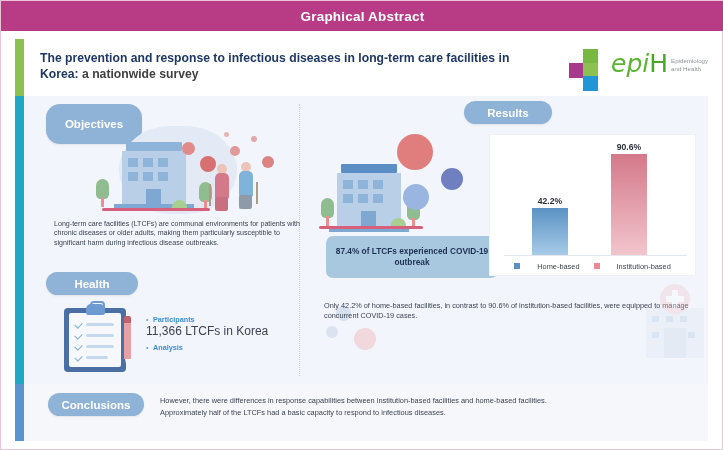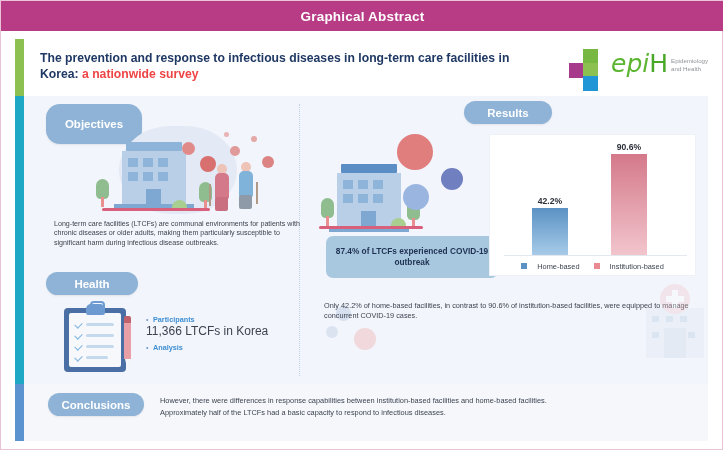--- a/index.html
+++ b/index.html
@@ -34,21 +34,21 @@
 
   
   .title-block{
     position:absolute;left:23px;top:38px;width:684px;height:57px;
     background:#ffffff;
   }
   .title-main{
     position:absolute;left:16px;top:11px;width:480px;
     color:#1f3864;font-size:12.2px;font-weight:bold;line-height:16px;
   }
-  .title-sub{color:#ef4444;font-weight:bold;}
+  .title-sub{color:#404040;font-weight:bold;}
 
   
   .logo{position:absolute;left:525px;top:4px;width:165px;height:48px;}
   .logo-mark{position:absolute;left:20px;top:6px;width:40px;height:38px;}
   .sq{position:absolute;width:15px;height:15px;}
   .sq-green{left:14px;top:0px;background:#77b843;}
   .sq-magenta{left:0px;top:14px;background:#a83a8c;}
   .sq-green2{left:14px;top:14px;background:#8cc152;}
   .sq-blue{left:14px;top:27px;background:#2196d6;}
   .logo-epih{
@@ -156,21 +156,21 @@
   .bar-label{
     position:absolute;width:60px;text-align:center;
     font-size:8.6px;font-weight:bold;color:#2b2f38;
   }
   .lbl-home{left:22px;}
   .lbl-inst{left:101px;}
   .legend{
     position:absolute;left:0;top:124px;width:205px;height:14px;
     display:flex;align-items:center;justify-content:center;gap:14px;
   }
-  .leg-item{display:flex;align-items:center;gap:10px;}
+  .leg-item{display:flex;align-items:center;gap:17px;}
   .leg-sq{width:6px;height:6px;}
   .leg-txt{font-size:7.4px;color:#3d4450;}
 
   
   .note{
     position:absolute;left:300px;top:205px;width:372px;
     text-align:left;font-size:7.3px;line-height:10px;color:#3d4450;
   }
   .hospital{position:absolute;left:612px;top:188px;width:78px;height:75px;opacity:.32;}
   .hosp-body{position:absolute;left:10px;top:24px;width:58px;height:50px;background:#dfe7f2;}

